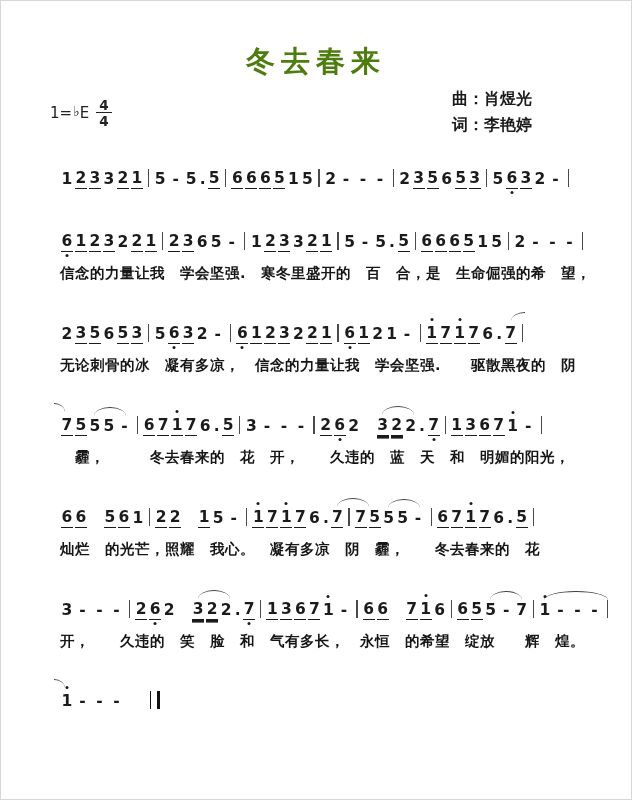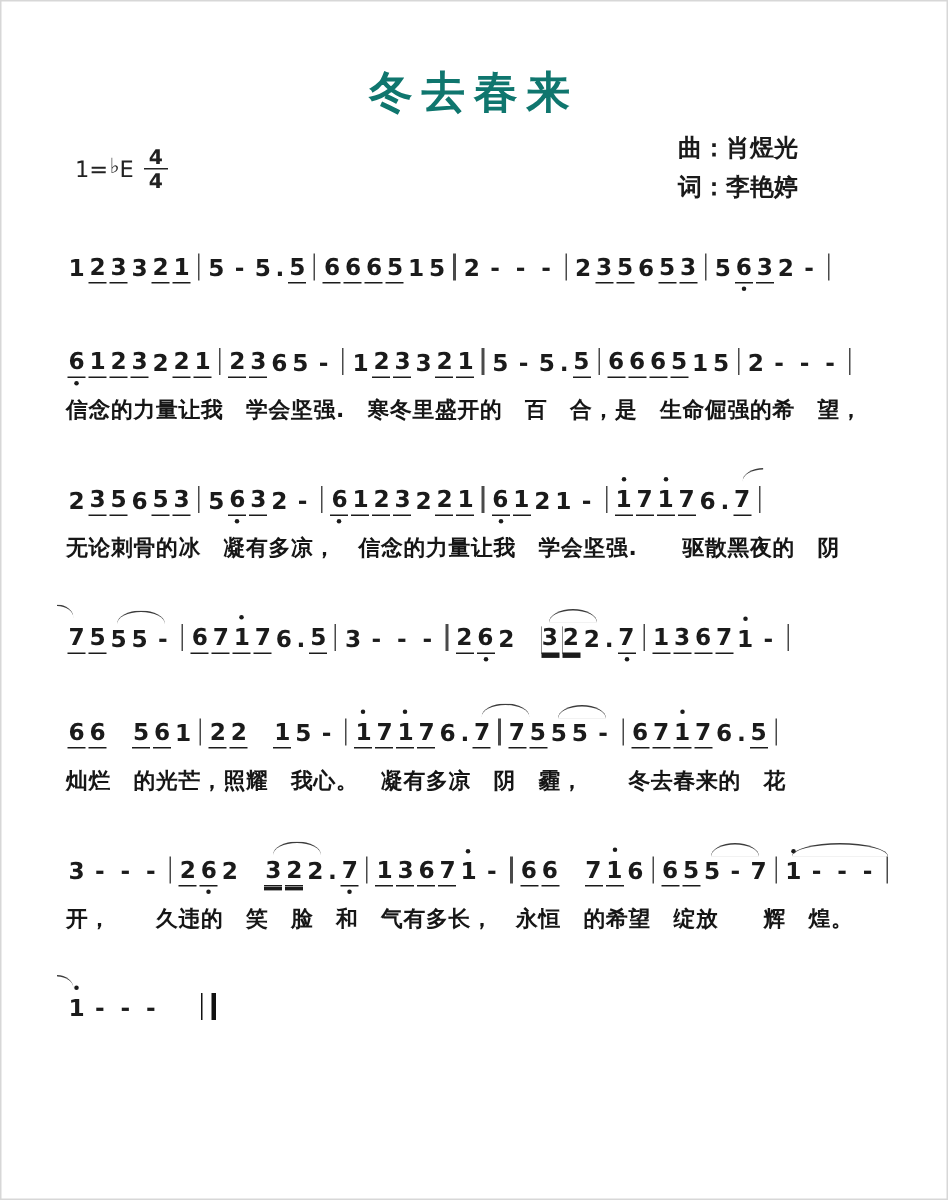--- a/index.html
+++ b/index.html
@@ -1,31 +1,31 @@
 <!DOCTYPE html>
 <html><head>
 <meta charset="utf-8">
 <style>
   html,body{margin:0;padding:0;background:#e8e8e8;}
   .page{position:relative;width:632px;height:800px;background:#ffffff;overflow:hidden;
         font-family:"DejaVu Sans","Liberation Sans",sans-serif;color:#1e1e1e;
         box-shadow:0 0 0 1px #d7d7d7 inset;}
   .title{position:absolute;top:42px;left:0;width:100%;text-align:center;
          font-family:"DejaVu Serif","Liberation Serif",serif;
-         font-size:29px;font-weight:600;letter-spacing:6px;color:#0f766e;}
+         font-size:29px;font-weight:600;letter-spacing:6px;color:#4d7c0f;}
   .keysig{position:absolute;top:98px;left:50px;font-size:15px;font-weight:500;color:#222;
           display:flex;align-items:center;}
   .keysig .flat{font-size:14px;margin:0 0 4px 1px;}
   .frac{display:inline-block;text-align:center;margin-left:7px;font-size:13.5px;font-weight:bold;line-height:1.05;}
   .frac .num{display:block;padding:0 3px;}
   .frac .den{display:block;border-top:1.3px solid #222;padding:1px 3px 0;}
   .credits{position:absolute;top:86px;right:100px;text-align:left;font-size:16px;font-weight:600;
            line-height:26px;color:#1a1a1a;}
   .score{position:absolute;top:168px;left:44px;width:560px;}
-  .system{margin-bottom:39px;}
+  .system{margin-bottom:39px;margin-left:16px;}
   .notes{white-space:nowrap;margin-bottom:9px;height:24px;}
   .tok{display:inline-block;position:relative;min-width:12px;text-align:center;
        font-weight:bold;font-size:15.5px;line-height:20px;color:#1b1b1b;margin:0 1px;
        vertical-align:bottom;}
   .u1{border-bottom:1.6px solid #1b1b1b;}
   .u2{border-bottom:1.6px solid #1b1b1b;box-shadow:0 2.6px 0 0 #1b1b1b;}
   .dash{min-width:15px;}
   .augdot{min-width:7px;}
   .gap{min-width:13px;}
   .bar{display:inline-block;width:1.2px;height:18px;background:#4a4a4a;margin:0 4px;vertical-align:-2px;}
@@ -68,20 +68,21 @@
       <div class="system">
         <div class="notes"><span class="tok u1">6<i class="ldot"></i></span><span class="tok u1">1</span><span class="tok u1">2</span><span class="tok u1">3</span><span class="tok">2</span><span class="tok u1">2</span><span class="tok u1">1</span><span class="bar"></span><span class="tok u1">2</span><span class="tok u1">3</span><span class="tok">6</span><span class="tok">5</span><span class="tok dash">-</span><span class="bar"></span><span class="tok">1</span><span class="tok u1">2</span><span class="tok u1">3</span><span class="tok">3</span><span class="tok u1">2</span><span class="tok u1">1</span><span class="bar"></span><span class="tok">5</span><span class="tok dash">-</span><span class="tok">5</span><span class="tok augdot">.</span><span class="tok u1">5</span><span class="bar"></span><span class="tok u1">6</span><span class="tok u1">6</span><span class="tok u1">6</span><span class="tok u1">5</span><span class="tok">1</span><span class="tok">5</span><span class="bar"></span><span class="tok">2</span><span class="tok dash">-</span><span class="tok dash">-</span><span class="tok dash">-</span><span class="bar"></span></div>
         <div class="lyrics">信念的力量让我　学会坚强.　寒冬里盛开的　百　合，是　生命倔强的希　望，</div>
       </div>
       <div class="system">
         <div class="notes"><span class="tok">2</span><span class="tok u1">3</span><span class="tok u1">5</span><span class="tok">6</span><span class="tok u1">5</span><span class="tok u1">3</span><span class="bar"></span><span class="tok">5</span><span class="tok u1">6<i class="ldot"></i></span><span class="tok u1">3</span><span class="tok">2</span><span class="tok dash">-</span><span class="bar"></span><span class="tok u1">6<i class="ldot"></i></span><span class="tok u1">1</span><span class="tok u1">2</span><span class="tok u1">3</span><span class="tok">2</span><span class="tok u1">2</span><span class="tok u1">1</span><span class="bar"></span><span class="tok u1">6<i class="ldot"></i></span><span class="tok u1">1</span><span class="tok">2</span><span class="tok">1</span><span class="tok dash">-</span><span class="bar"></span><span class="tok u1">1<i class="hdot"></i></span><span class="tok u1">7</span><span class="tok u1">1<i class="hdot"></i></span><span class="tok u1">7</span><span class="tok">6</span><span class="tok augdot">.</span><span class="tok u1">7<i class="arcout"></i></span><span class="bar"></span></div>
         <div class="lyrics">无论刺骨的冰　凝有多凉，　信念的力量让我　学会坚强.　　驱散黑夜的　阴</div>
       </div>
       <div class="system">
         <div class="notes"><span class="tok u1">7<i class="arcin"></i></span><span class="tok u1">5</span><span class="tok">5<i class="arc" style="width: 32px;"></i></span><span class="tok">5</span><span class="tok dash">-</span><span class="bar"></span><span class="tok u1">6</span><span class="tok u1">7</span><span class="tok u1">1<i class="hdot"></i></span><span class="tok u1">7</span><span class="tok">6</span><span class="tok augdot">.</span><span class="tok u1">5</span><span class="bar"></span><span class="tok">3</span><span class="tok dash">-</span><span class="tok dash">-</span><span class="tok dash">-</span><span class="bar"></span><span class="tok u1">2</span><span class="tok u1">6<i class="ldot"></i></span><span class="tok">2</span><span class="tok gap">&nbsp;</span><span class="tok u2">3<i class="arc" style="width: 32px;"></i></span><span class="tok u2">2</span><span class="tok">2</span><span class="tok augdot">.</span><span class="tok u1">7<i class="ldot"></i></span><span class="bar"></span><span class="tok u1">1</span><span class="tok u1">3</span><span class="tok u1">6</span><span class="tok u1">7</span><span class="tok">1<i class="hdot"></i></span><span class="tok dash">-</span><span class="bar"></span></div>
+        <div class="lyrics">　霾，　　　冬去春来的　花　开，　　久违的　蓝　天　和　明媚的阳光，</div>
       </div>
       <div class="system">
         <div class="notes"><span class="tok u1">6</span><span class="tok u1">6</span><span class="tok gap">&nbsp;</span><span class="tok u1">5</span><span class="tok u1">6</span><span class="tok">1</span><span class="bar"></span><span class="tok u1">2</span><span class="tok u1">2</span><span class="tok gap">&nbsp;</span><span class="tok u1">1</span><span class="tok">5</span><span class="tok dash">-</span><span class="bar"></span><span class="tok u1">1<i class="hdot"></i></span><span class="tok u1">7</span><span class="tok u1">1<i class="hdot"></i></span><span class="tok u1">7</span><span class="tok">6</span><span class="tok augdot">.</span><span class="tok u1">7<i class="arc" style="width: 32px;"></i></span><span class="bar"></span><span class="tok u1">7</span><span class="tok u1">5</span><span class="tok">5<i class="arc" style="width: 32px;"></i></span><span class="tok">5</span><span class="tok dash">-</span><span class="bar"></span><span class="tok u1">6</span><span class="tok u1">7</span><span class="tok u1">1<i class="hdot"></i></span><span class="tok u1">7</span><span class="tok">6</span><span class="tok augdot">.</span><span class="tok u1">5</span><span class="bar"></span></div>
         <div class="lyrics">灿烂　的光芒，照耀　我心。　凝有多凉　阴　霾，　　冬去春来的　花</div>
       </div>
       <div class="system">
         <div class="notes"><span class="tok">3</span><span class="tok dash">-</span><span class="tok dash">-</span><span class="tok dash">-</span><span class="bar"></span><span class="tok u1">2</span><span class="tok u1">6<i class="ldot"></i></span><span class="tok">2</span><span class="tok gap">&nbsp;</span><span class="tok u2">3<i class="arc" style="width: 32px;"></i></span><span class="tok u2">2</span><span class="tok">2</span><span class="tok augdot">.</span><span class="tok u1">7<i class="ldot"></i></span><span class="bar"></span><span class="tok u1">1</span><span class="tok u1">3</span><span class="tok u1">6</span><span class="tok u1">7</span><span class="tok">1<i class="hdot"></i></span><span class="tok dash">-</span><span class="bar"></span><span class="tok u1">6</span><span class="tok u1">6</span><span class="tok gap">&nbsp;</span><span class="tok u1">7</span><span class="tok u1">1<i class="hdot"></i></span><span class="tok">6</span><span class="bar"></span><span class="tok u1">6</span><span class="tok u1">5</span><span class="tok">5<i class="arc" style="width: 32px;"></i></span><span class="tok dash">-</span><span class="tok">7</span><span class="bar"></span><span class="tok">1<i class="hdot"></i><i class="arc" style="width: 64px;"></i></span><span class="tok dash">-</span><span class="tok dash">-</span><span class="tok dash">-</span><span class="bar"></span></div>
         <div class="lyrics">开，　　久违的　笑　脸　和　气有多长，　永恒　的希望　绽放　　辉　煌。</div>
       </div>
       <div class="system">

